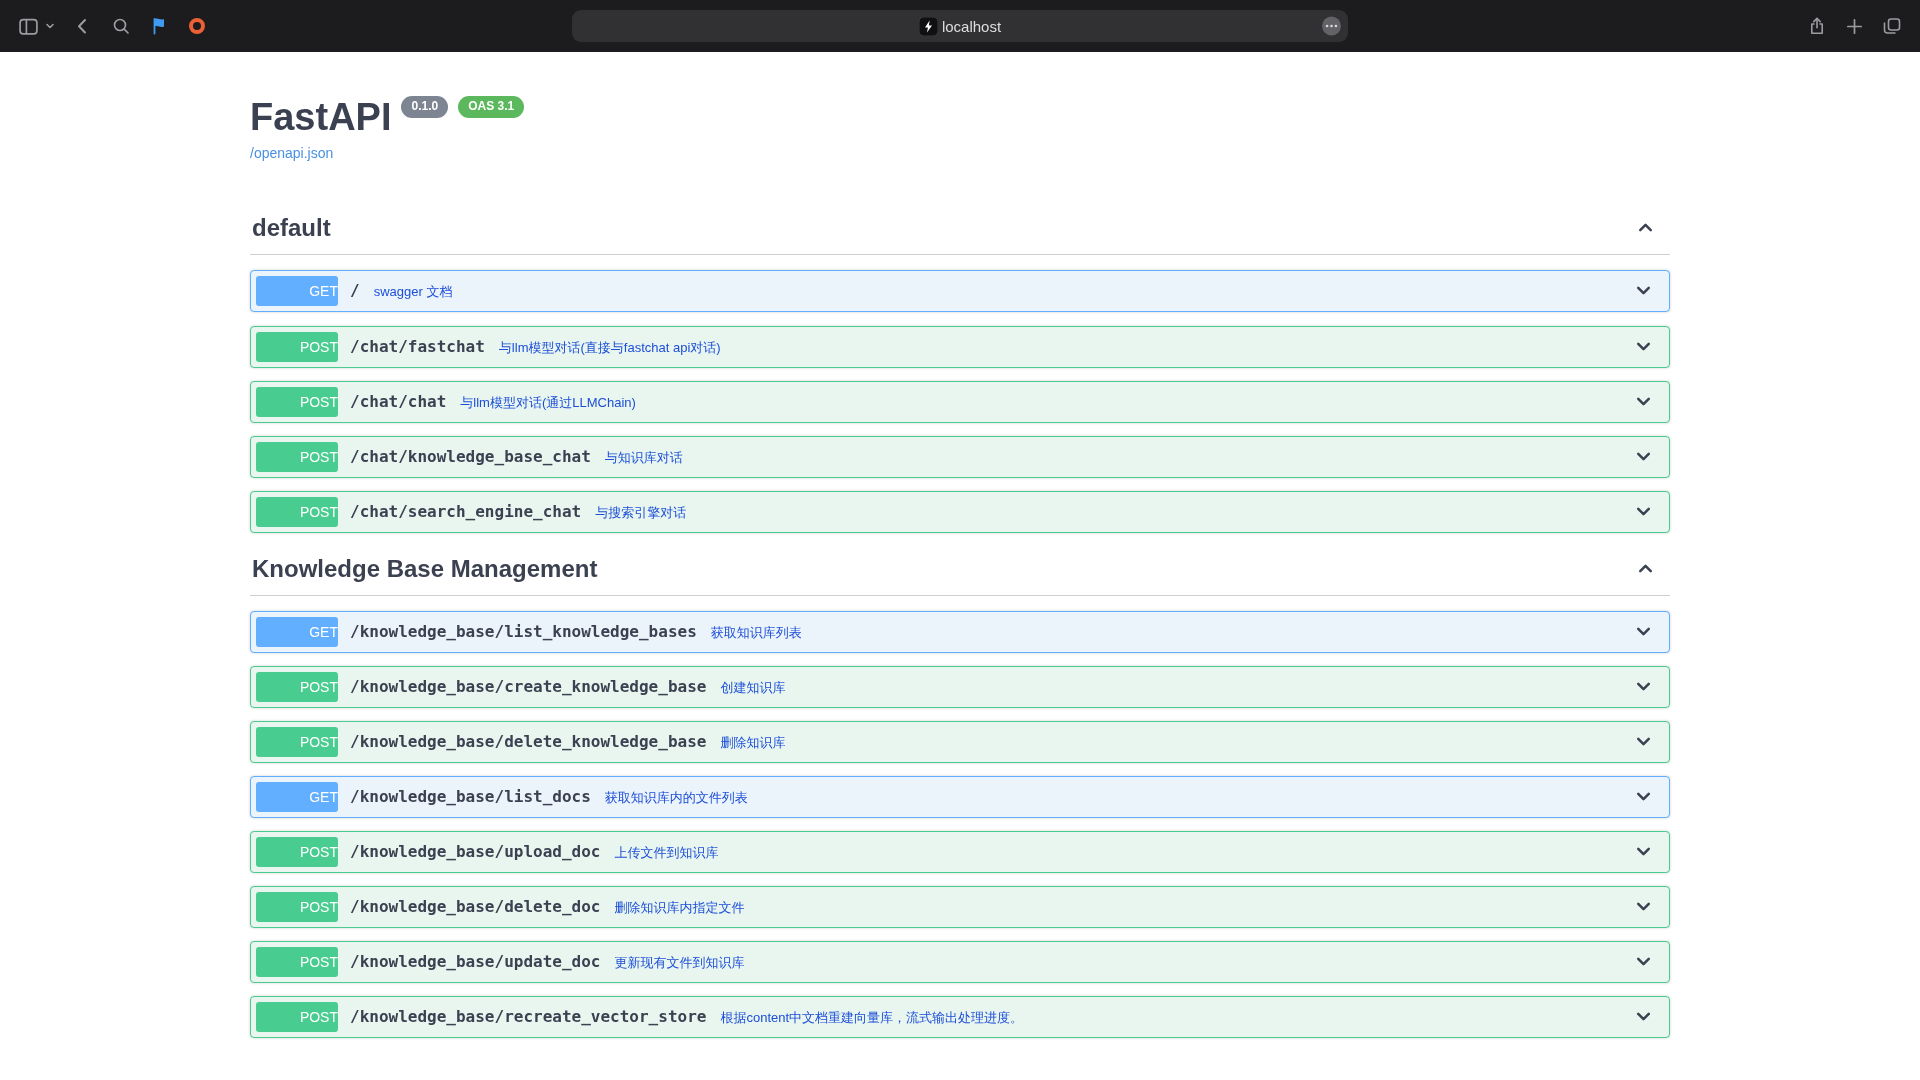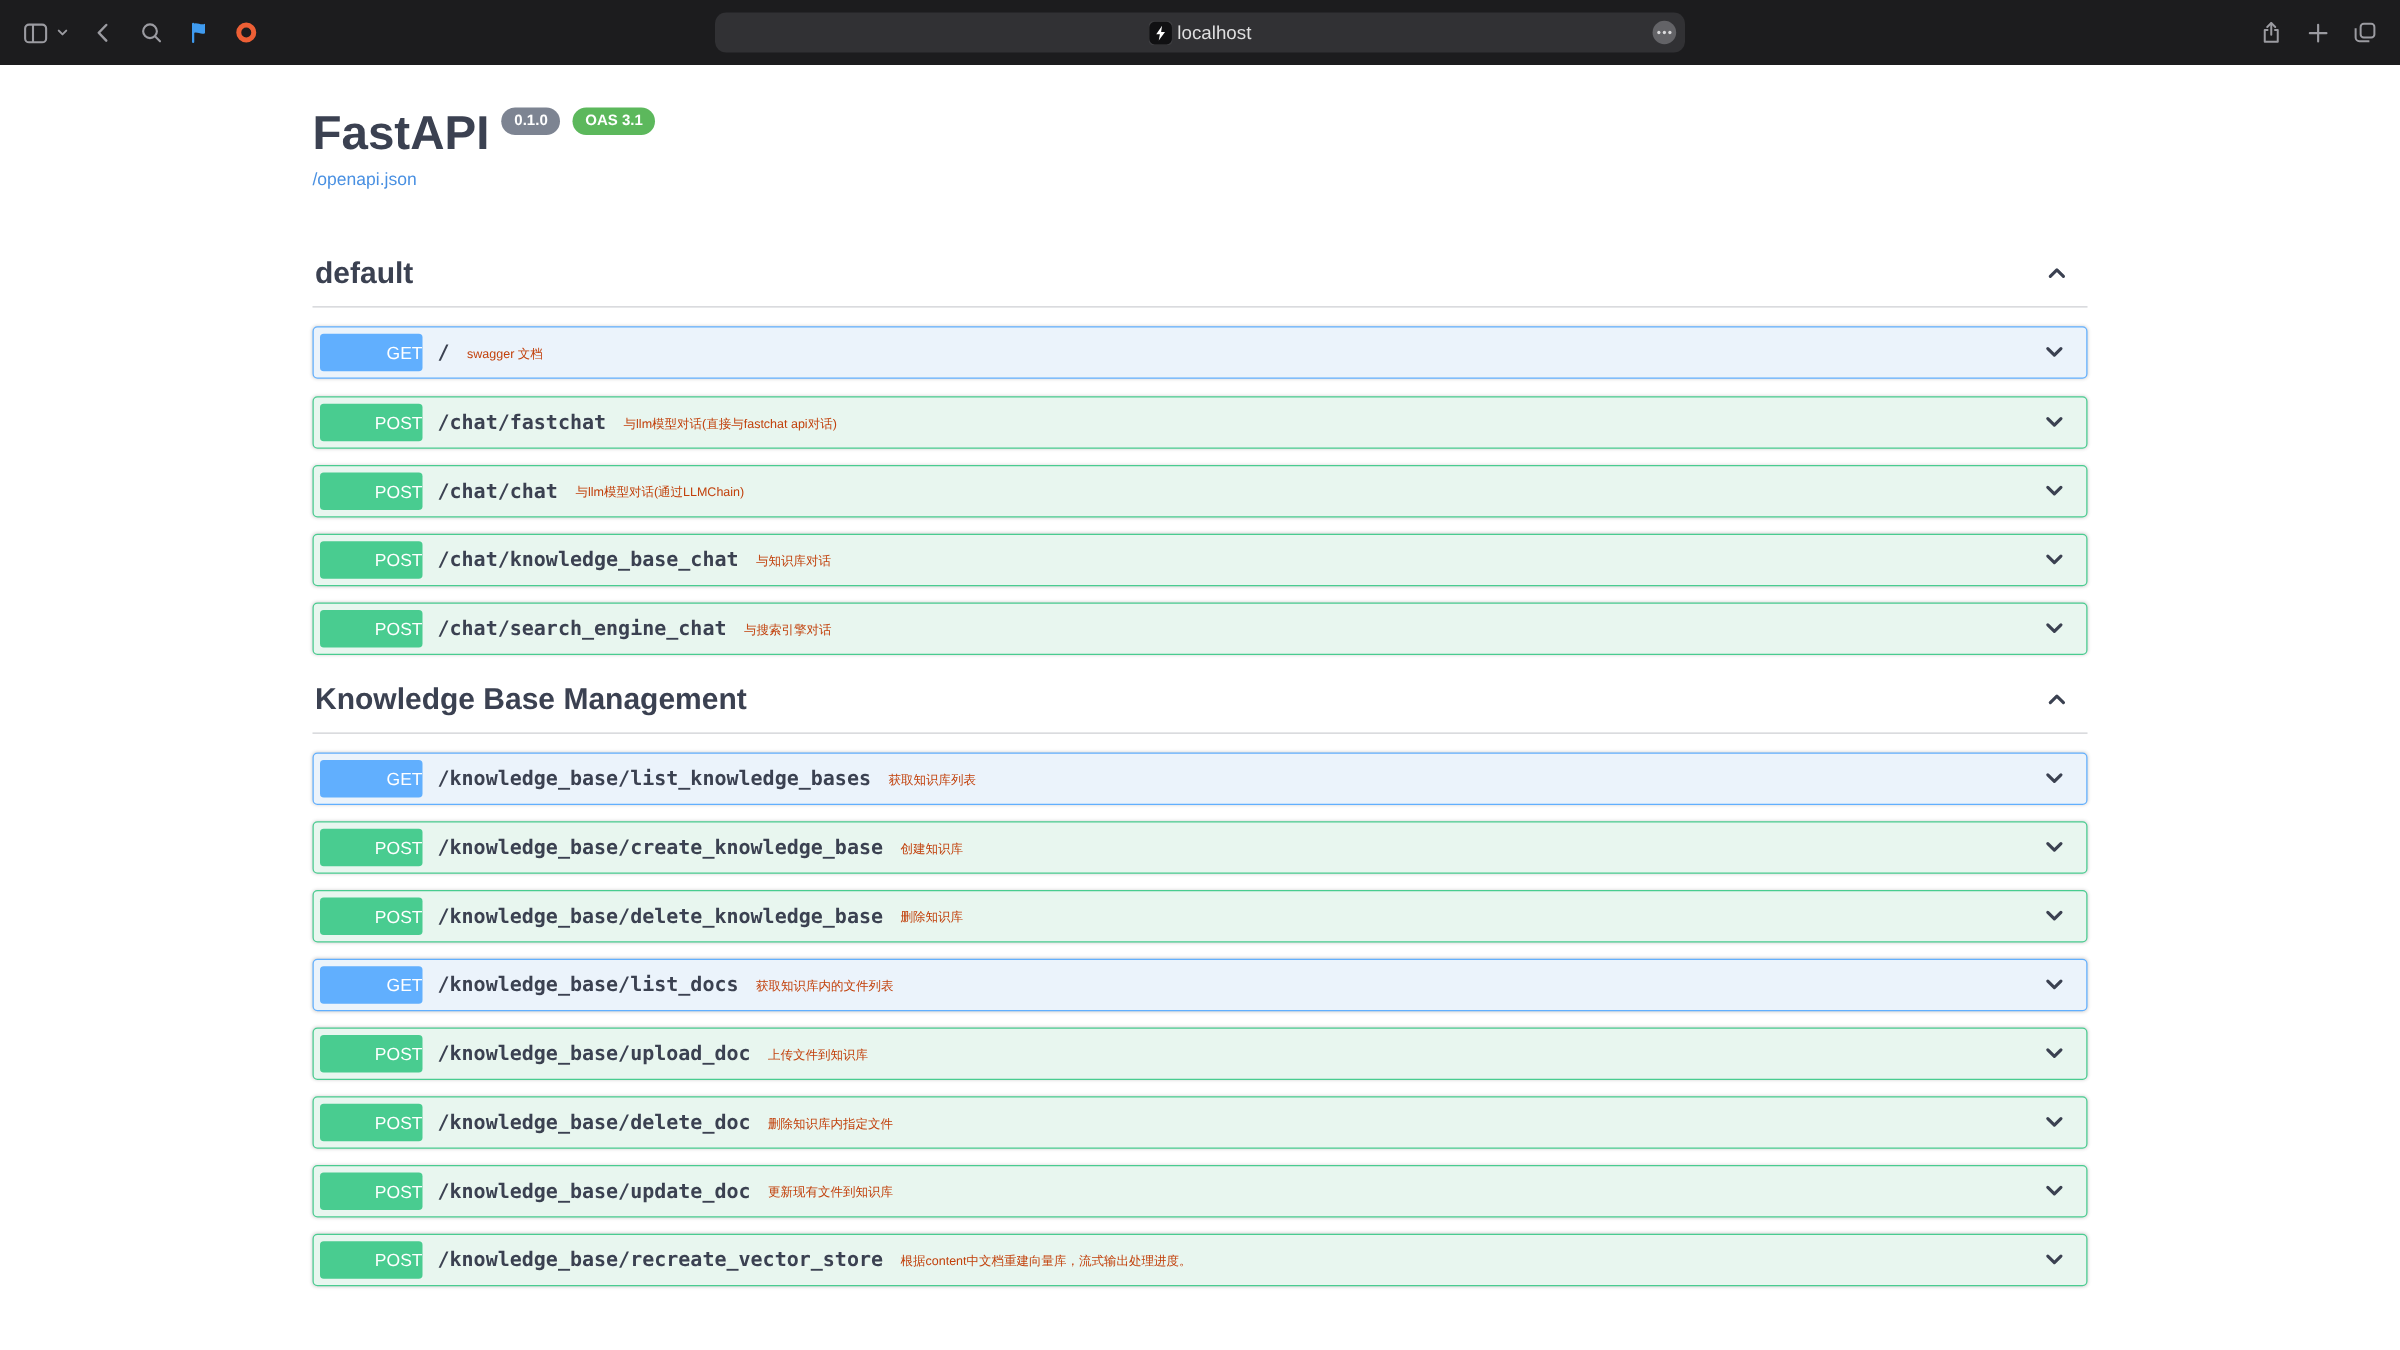--- a/index.html
+++ b/index.html
@@ -23,21 +23,21 @@
   .url-field {
     width: 776px; height: 32px; background: #313134; border-radius: 9px;
     display: flex; align-items: center; justify-content: center; gap: 4px;
     position: relative; color: #dededf; font-size: 15px;
   }
   .url-more { position: absolute; right: 6px; top: 50%; transform: translateY(-50%); display: flex; }
   .favicon { display: flex; }
 
   
   .wrapper { max-width: 1460px; margin: 0 auto; padding: 0 20px; }
-  .info { margin-top: 34px; }
+  .info { margin-top: 44px; }
   .api-title {
     font-size: 38px; font-weight: 700; color: #3b4151;
     display: flex; align-items: flex-start; gap: 10px; line-height: 1.15;
   }
   .badge {
     font-size: 12px; font-weight: 700; color: #fff;
     padding: 4px 10px; border-radius: 20px; position: relative; top: 0;
     white-space: nowrap;
   }
   .badge.ver { background: var(--badge-version, #7d8492); }
@@ -68,21 +68,21 @@
   .method {
     flex: none; width: 82px; padding: 7px 0; text-align: right;
     border-radius: 3px; color: #fff; font-weight: 400; font-size: 14px;
   }
   .opblock.get  .method { background: var(--get, #61affe); }
   .opblock.post .method { background: var(--post, #49cc90); }
   .path {
     font-family: "DejaVu Sans Mono", monospace; font-weight: 700;
     font-size: 16px; color: #3b4151; margin-left: 12px; white-space: nowrap;
   }
-  .desc { font-size: 10px; color: #c2410c; margin-left: 14px; padding-top: 2px; }
+  .desc { font-size: 13px; color: #1d4ed8; margin-left: 14px; padding-top: 2px; }
   .expand { margin-left: auto; margin-right: 10px; display: flex; align-items: center; }
 </style>
 </head>
 <body>
 
 <div class="browser">
   <div class="tb-left">
     <div class="tb-group">
       <button class="tb-btn">
         <svg width="21" height="21" viewBox="0 0 20 20" fill="none" stroke="#9b9ba1" stroke-width="1.6" stroke-linejoin="round">

